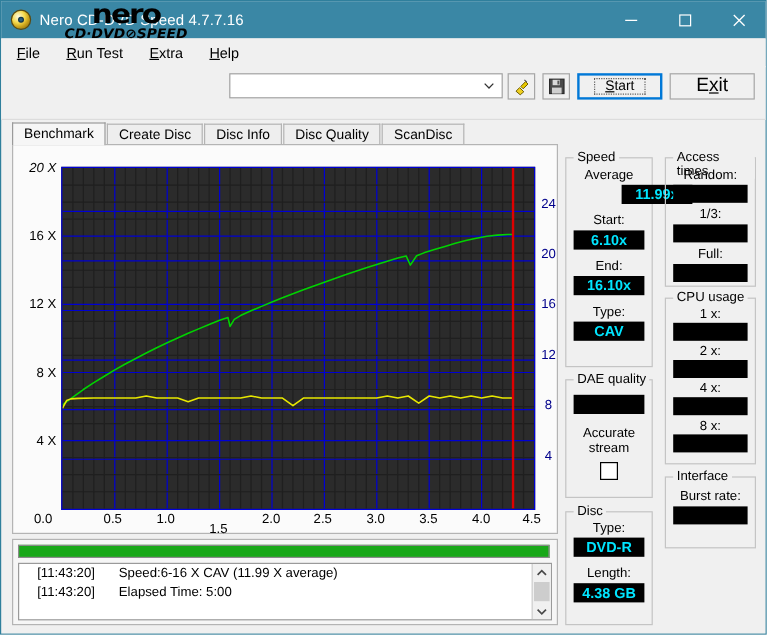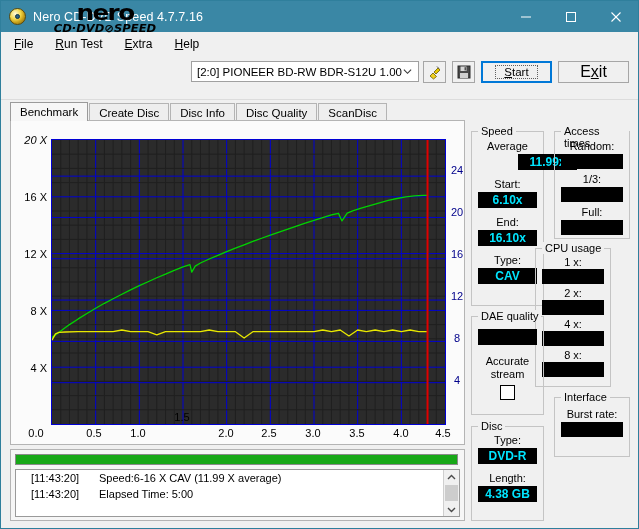--- a/index.html
+++ b/index.html
@@ -138,21 +138,20 @@
   </div>
 
   <div class="toolbar"></div>
 
   <div class="logo">
     <div class="logo-nero">nero</div>
     <div class="logo-sub">CD·DVD⊘SPEED</div>
   </div>
 
   <div class="drive-select">
-    <div class="drive-text">[2:0]  PIONEER BD-RW  BDR-S12U 1.00</div>
     <svg class="drive-arrow" viewBox="0 0 10 10">
       <polyline points="1,3 5,7 9,3" fill="none" stroke="#333" stroke-width="1.2"></polyline>
     </svg>
   </div>
 
   <div class="tb-sq b1">
     <svg width="15" height="15" viewBox="0 0 15 15">
       <path d="M3 11 L6 8 L9.5 11.5 L6.5 14 Z" fill="#f0d020" stroke="#6a5a00" stroke-width=".8"></path>
       <path d="M7 7 L11 3 L13 5 L9 9 Z" fill="#e8c800" stroke="#6a5a00" stroke-width=".8"></path>
       <line x1="10" y1="1.5" x2="12" y2="3.5" stroke="#555" stroke-width="1"></line>
@@ -270,21 +269,21 @@
     <div class="yr" style="left:440px;top:43px;">24</div>
     <div class="yr" style="left:440px;top:85px;">20</div>
     <div class="yr" style="left:440px;top:127px;">16</div>
     <div class="yr" style="left:440px;top:169px;">12</div>
     <div class="yr" style="left:443px;top:211px;">8</div>
     <div class="yr" style="left:443px;top:253px;">4</div>
 
     <div class="xlab" style="left:8px;top:306px;">0.0</div>
     <div class="xlab" style="left:66px;top:306px;">0.5</div>
     <div class="xlab" style="left:110px;top:306px;">1.0</div>
-    <div class="xlab" style="left:154px;top:290px;">1.5</div>
+    <div class="xlab" style="left:154px;top:314px;">1.5</div>
     <div class="xlab" style="left:198px;top:306px;">2.0</div>
     <div class="xlab" style="left:241px;top:306px;">2.5</div>
     <div class="xlab" style="left:285px;top:306px;">3.0</div>
     <div class="xlab" style="left:329px;top:306px;">3.5</div>
     <div class="xlab" style="left:373px;top:306px;">4.0</div>
     <div class="xlab" style="left:415px;top:306px;">4.5</div>
   </div>
 
   <div class="grp" style="left:470px;top:130px;width:73px;height:175px;">
     <div class="cap">Speed</div>
@@ -301,21 +300,21 @@
   <div class="grp" style="left:553px;top:130px;width:76px;height:108px;">
     <div class="cap">Access times</div>
     <div class="fl" style="position:absolute;left:0;top:8px;width:74px;">Random:</div>
     <div class="fvE" style="position:absolute;left:6px;top:22px;width:62px;height:15px;"></div>
     <div class="fl" style="position:absolute;left:0;top:41px;width:74px;">1/3:</div>
     <div class="fvE" style="position:absolute;left:6px;top:55px;width:62px;height:15px;"></div>
     <div class="fl" style="position:absolute;left:0;top:74px;width:74px;">Full:</div>
     <div class="fvE" style="position:absolute;left:6px;top:88px;width:62px;height:15px;"></div>
   </div>
 
-  <div class="grp" style="left:534px;top:247px;width:76px;height:139px;">
+  <div class="grp" style="left:553px;top:247px;width:76px;height:139px;">
     <div class="cap">CPU usage</div>
     <div class="fl" style="position:absolute;left:0;top:7px;width:74px;">1 x:</div>
     <div class="fvE" style="position:absolute;left:6px;top:20px;width:62px;height:15px;"></div>
     <div class="fl" style="position:absolute;left:0;top:38px;width:74px;">2 x:</div>
     <div class="fvE" style="position:absolute;left:6px;top:51px;width:62px;height:15px;"></div>
     <div class="fl" style="position:absolute;left:0;top:69px;width:74px;">4 x:</div>
     <div class="fvE" style="position:absolute;left:6px;top:82px;width:62px;height:15px;"></div>
     <div class="fl" style="position:absolute;left:0;top:100px;width:74px;">8 x:</div>
     <div class="fvE" style="position:absolute;left:6px;top:113px;width:62px;height:15px;"></div>
   </div>

